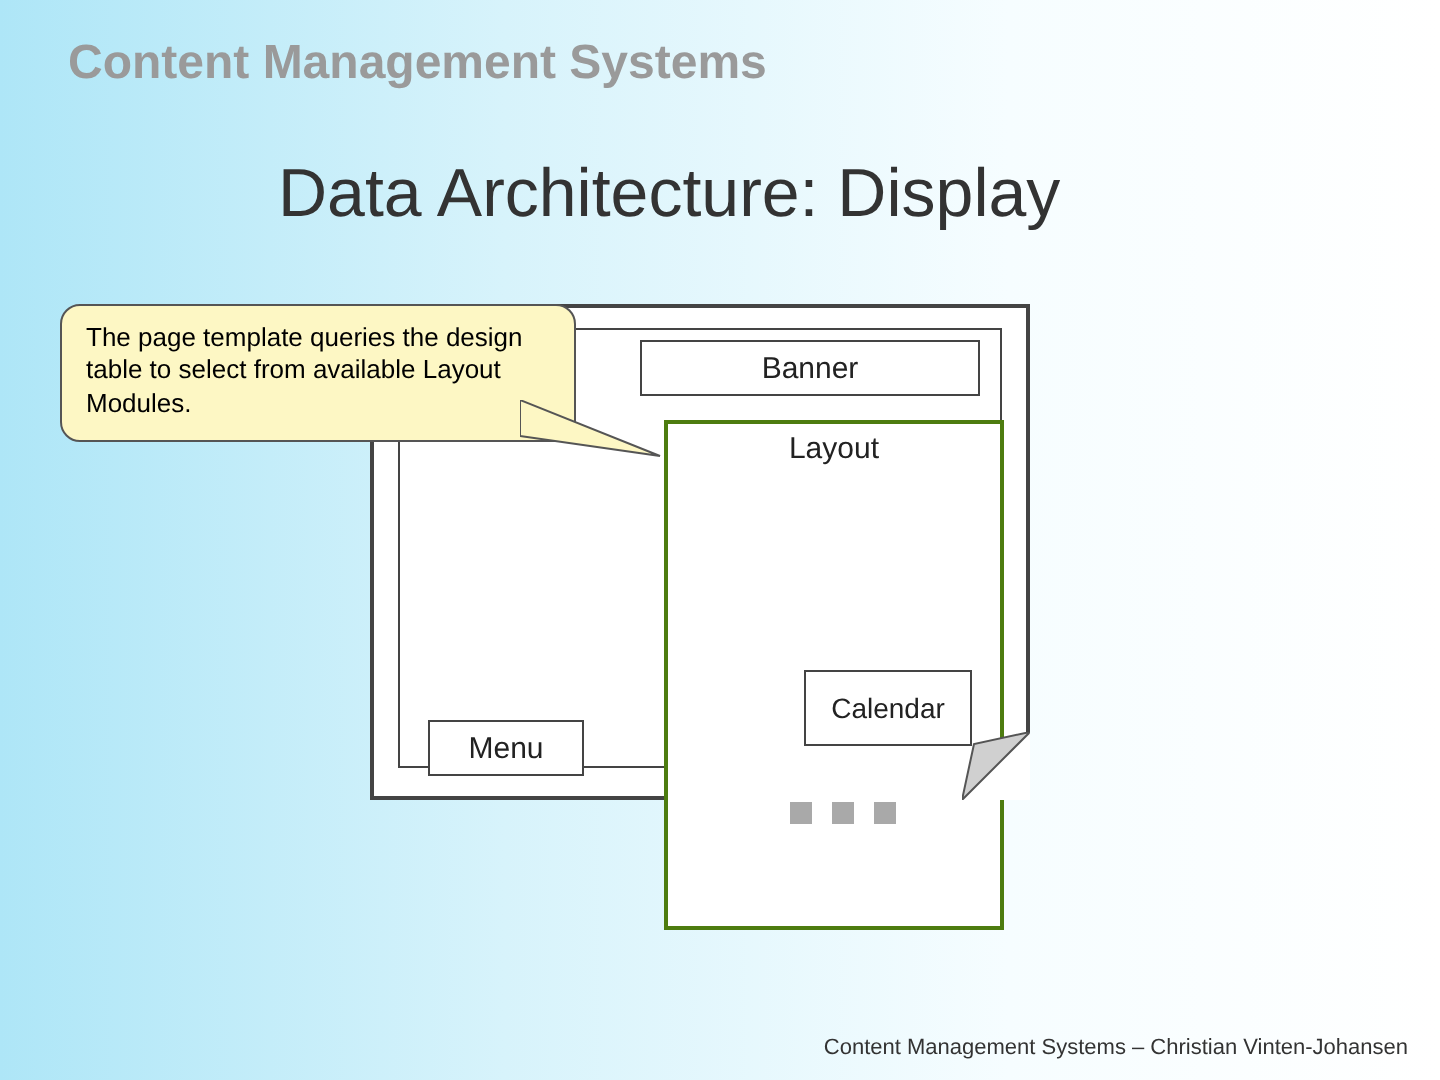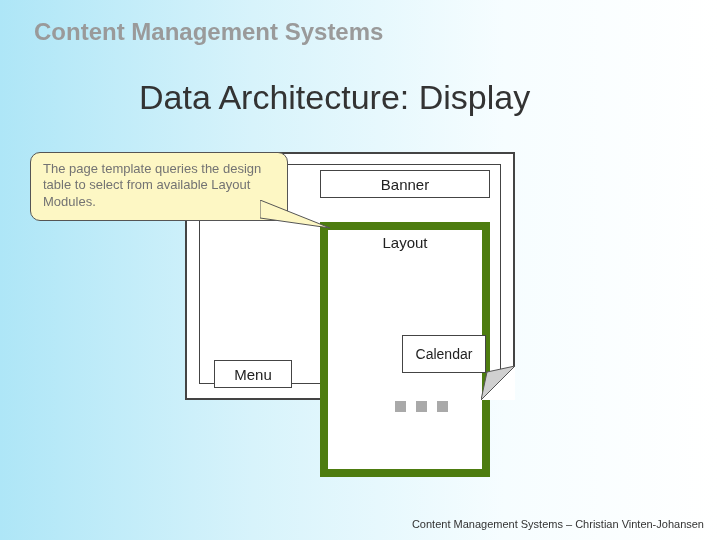--- a/index.html
+++ b/index.html
@@ -52,21 +52,21 @@
     background: #fff;
     border: 1px solid #444;
     font-size: 15px;
     color: #222;
     display: flex;
     align-items: center;
     justify-content: center;
     padding: 2px 4px;
   }
   .banner   { left: 120px; top: 5px;   width: 170px; height: 28px; }
-  .layout   { left: 120px; top: 45px;  width: 170px; height: 255px; border: 8px solid #4d7c0f; align-items: flex-start; justify-content: center; padding-top: 4px; margin-top: 12px; }
+  .layout   { left: 132px; top: 45px;  width: 170px; height: 255px; border: 2px solid #4d7c0f; align-items: flex-start; justify-content: center; padding-top: 4px; }
   .layout-label { position: absolute; top: 4px; left: 0; right: 0; text-align: center; font-size: 15px; }
   .news     { left: 202px; top: 78px;  width: 84px;  height: 46px; }
   .features { left: 102px; top: 140px; width: 96px;  height: 28px; }
   .calendar { left: 202px; top: 170px; width: 84px;  height: 38px; font-size: 14px; }
   .menu     { left: 14px;  top: 195px; width: 78px;  height: 28px; }
   .dotrow {
     position: absolute;
     left: 195px; top: 236px;
     display: flex; gap: 10px;
   }
@@ -78,21 +78,21 @@
   .callout {
     position: absolute;
     left: 30px; top: 152px;
     width: 258px;
     background: #fdf7c4;
     border: 1px solid #555;
     border-radius: 10px;
     padding: 8px 12px 10px;
     font-size: 13px;
     line-height: 1.25;
-    color: #737373;
+    color: #000000;
   }
   .callout-tail {
     position: absolute;
     left: 260px; top: 200px;
     width: 0; height: 0;
   }
   .callout-tail svg { position: absolute; left: 0; top: 0; }
   .footer {
     position: absolute;
     right: 16px; bottom: 10px;

